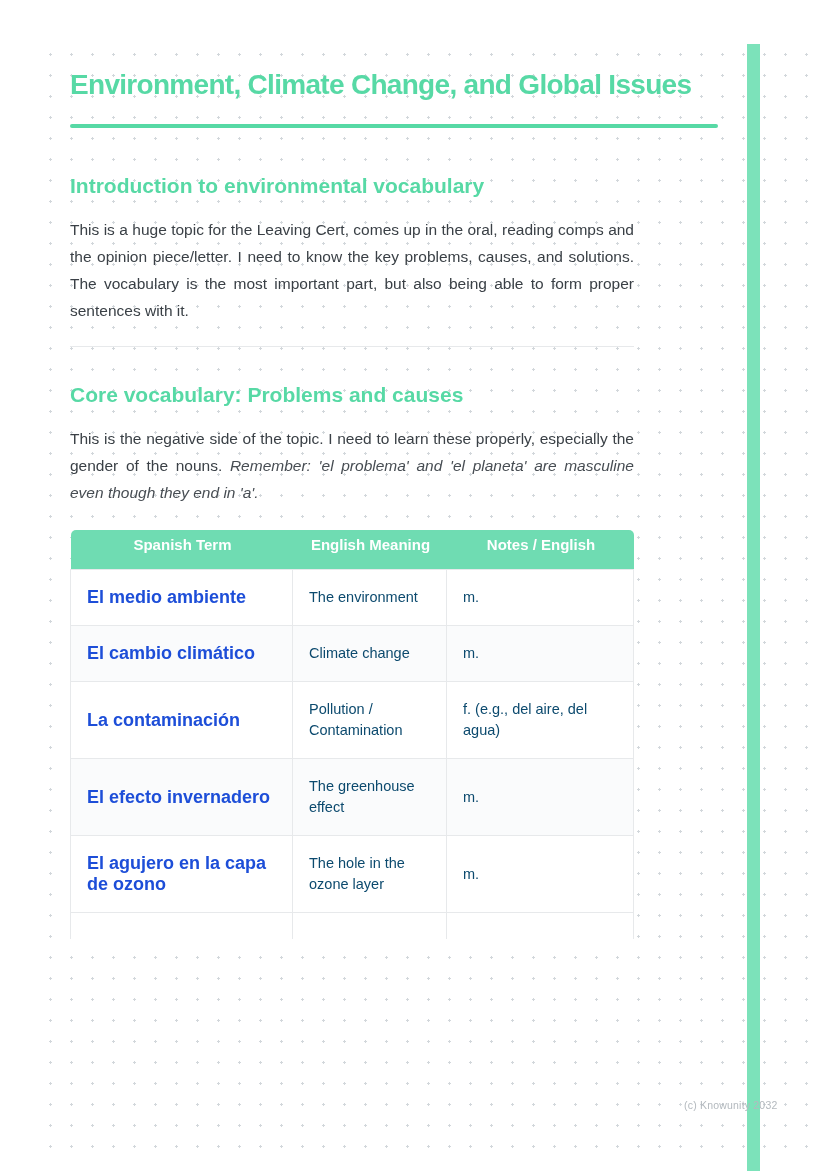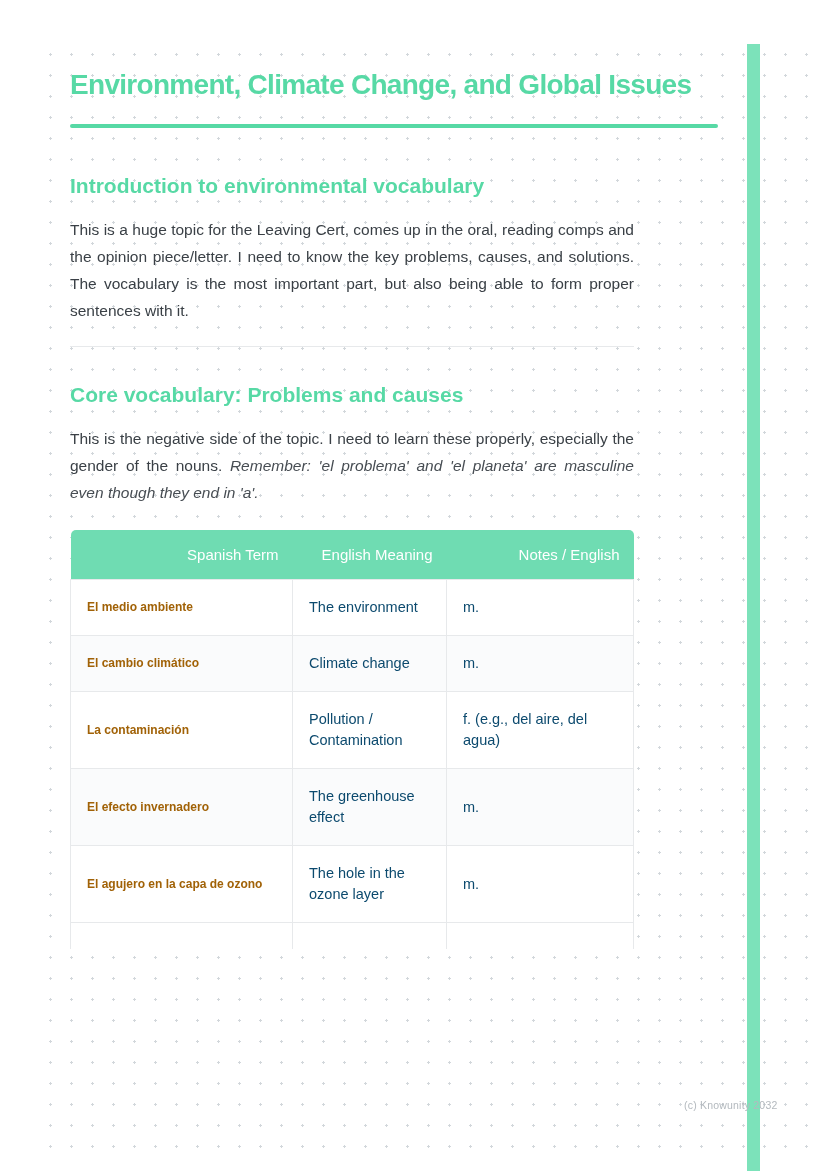--- a/index.html
+++ b/index.html
@@ -40,32 +40,32 @@
     width:564px;margin-top:16px;
     font-size:15.5px;line-height:27px;color:#3a4046;
     text-align:justify;
   }
   .italic{font-style:italic;color:#474d53;}
   .divider{margin-top:22px;width:564px;height:1px;background:#e7e9eb;}
   table{margin-top:24px;width:563px;border-collapse:collapse;table-layout:fixed;}
   col.c1{width:222px;} col.c2{width:154px;} col.c3{width:187px;}
   thead th{
     background:var(--table-header-bg);color:#ffffff;
-    font-size:15px;line-height:19px;font-weight:400;text-align:right;
-    padding:15px 14px 15px 16px;
+    font-size:15px;line-height:19px;font-weight:700;text-align:center;
+    padding:5px 14px 15px 16px;
   }
   thead th:first-child{border-top-left-radius:5px;}
   thead th:last-child{border-top-right-radius:5px;}
   tbody td, tfoot td{
     border:1px solid #e7e9eb;
     padding:17px 14px 17px 16px;
     font-size:14.5px;line-height:21px;color:#0c4a6e;
     background:#ffffff;vertical-align:middle;
   }
-  tbody td:first-child{font-weight:700;color:#a16207;font-size:12px;}
+  tbody td:first-child{font-weight:700;color:#1d4ed8;font-size:18px;}
   tbody tr:nth-child(even) td{background:#fafbfc;}
   tfoot td{height:26px;padding:0;border-bottom:none;}
   .footer{
     position:absolute;left:684px;top:1099px;z-index:3;
     font-size:10.5px;color:#b3b9be;letter-spacing:0.2px;
   }
 </style>
 </head>
 <body>
 

